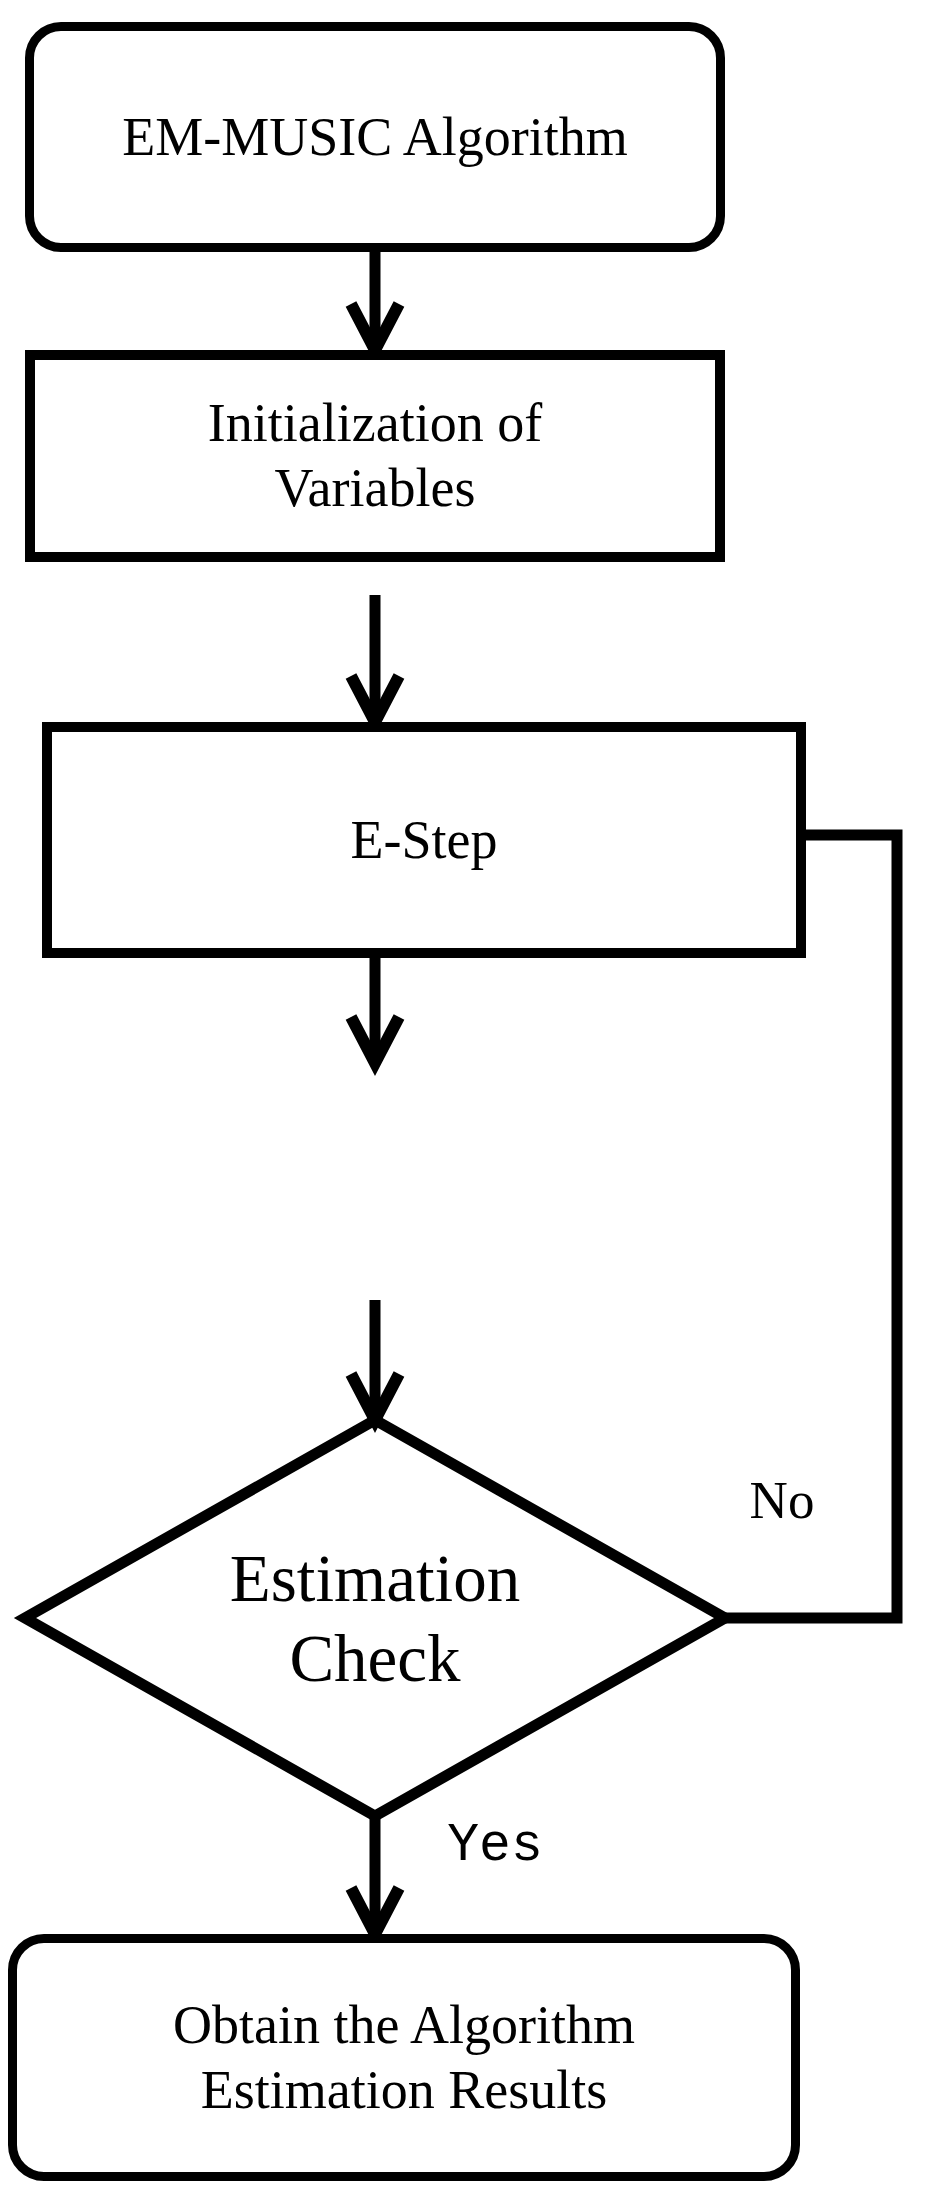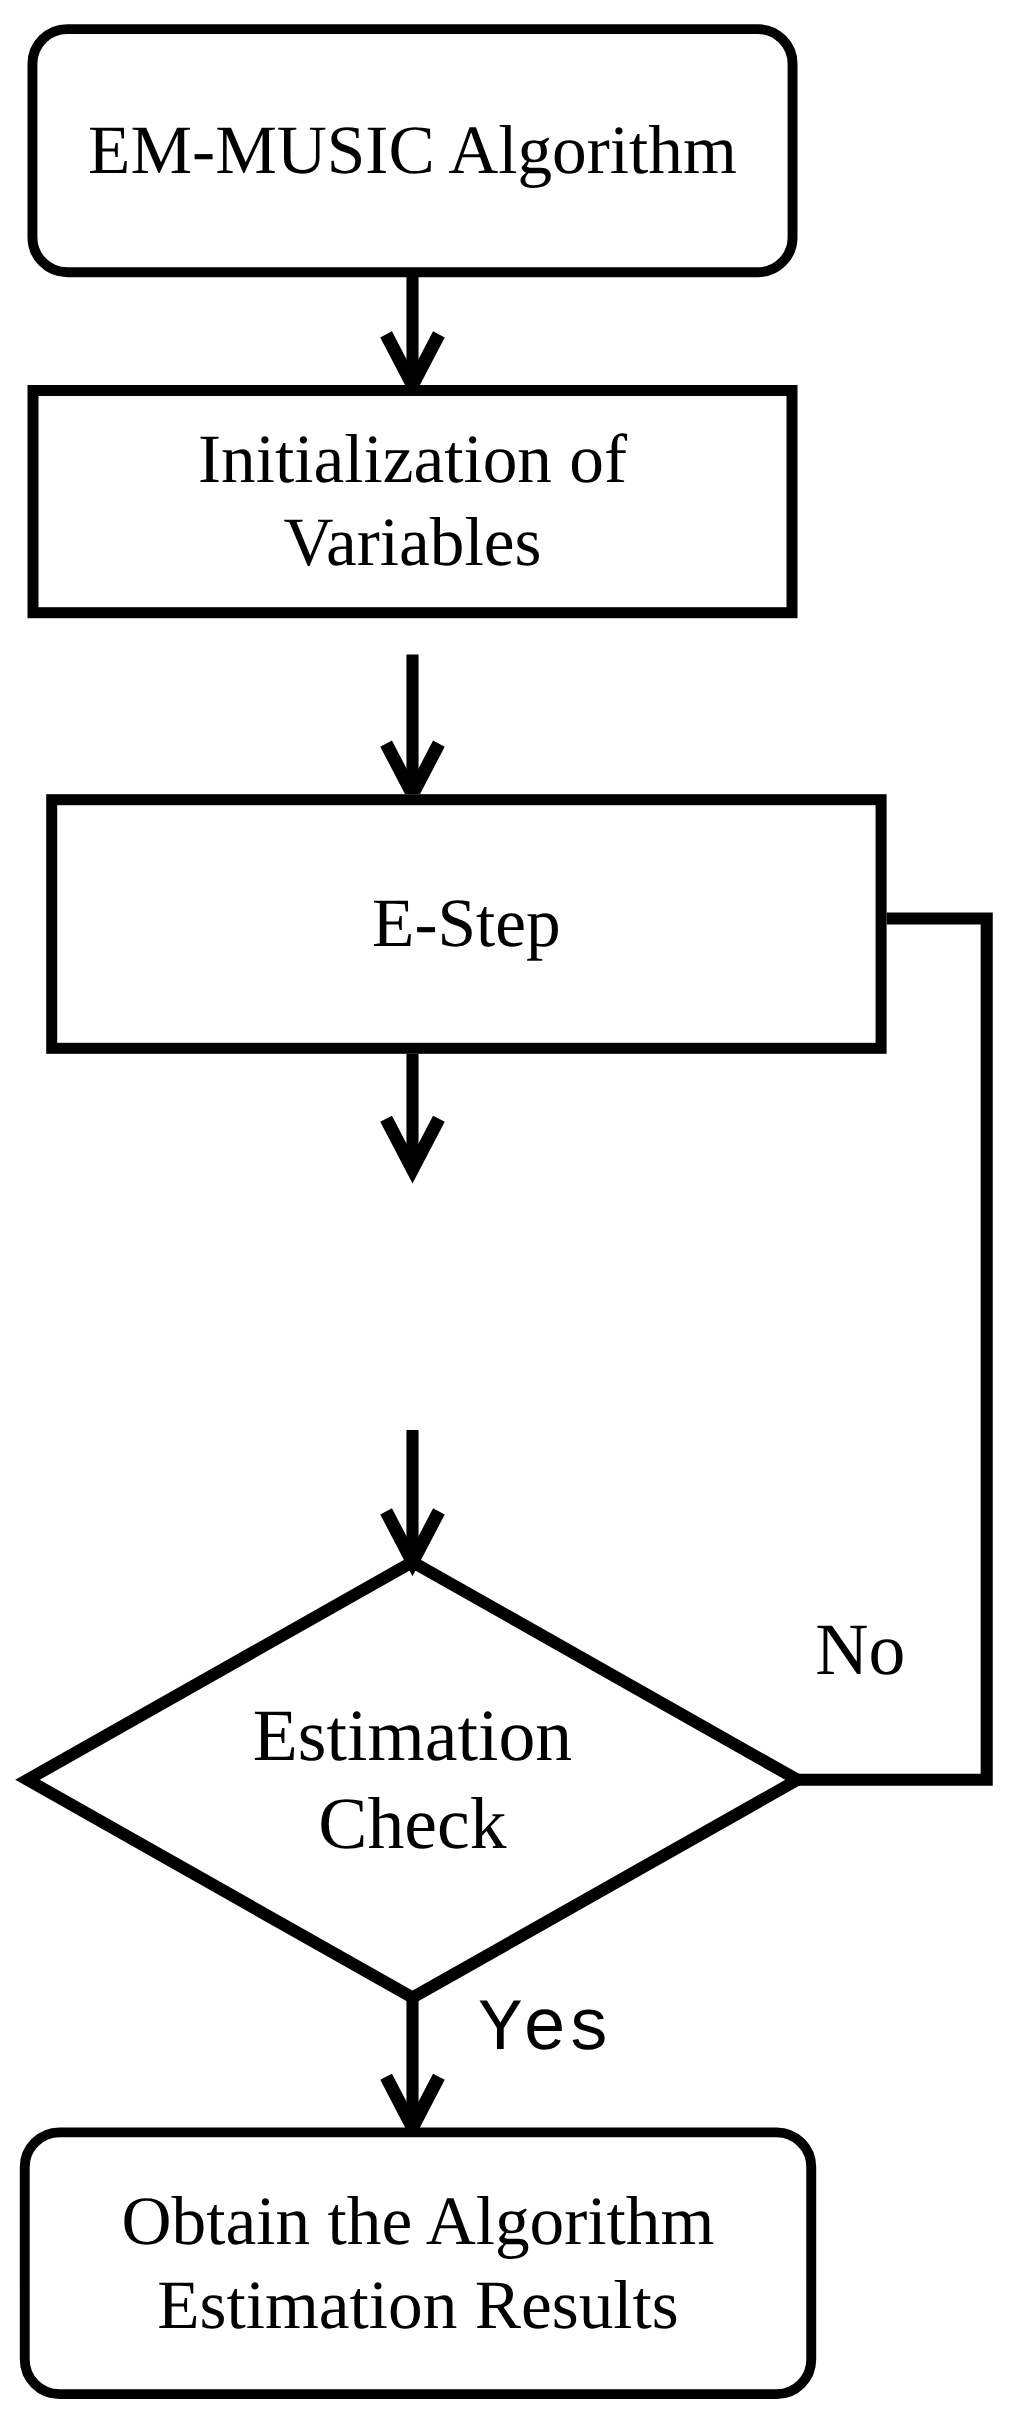--- a/index.html
+++ b/index.html
@@ -23,51 +23,51 @@
   }
   .node {
     position: absolute;
     box-sizing: border-box;
     background: #ffffff;
     border: 10px solid #000000;
     display: flex;
     align-items: center;
     justify-content: center;
     text-align: center;
-    font-size: 63px;
+    font-size: 54px;
     line-height: 1.2;
     white-space: pre-line;
   }
   .node.rounded {
     border-width: 9px;
     border-radius: 36px;
   }
   .node.start { left: 25px; top: 22px;   width: 700px; height: 230px; }
   .node.init  { left: 25px; top: 350px;  width: 700px; height: 212px; }
   .node.estep { left: 42px; top: 722px;  width: 764px; height: 236px; }
   .node.mstep { left: 25px; top: 1063px; width: 700px; height: 242px; }
-  .node.end   { left: 18px; top: 1934px; width: 724px; height: 247px; text-align: center; }
+  .node.end   { left: 8px; top: 1934px; width: 792px; height: 247px; text-align: center; }
   .diamond-label {
     position: absolute;
     left: 75px;
     top: 1520px;
     width: 600px;
     height: 196px;
     display: flex;
     align-items: center;
     justify-content: center;
     text-align: center;
     font-size: 67px;
     line-height: 1.2;
     white-space: pre-line;
   }
   .edge-label {
     position: absolute;
     transform: translate(-50%, -50%);
-    font-size: 67px;
+    font-size: 53px;
     line-height: 1;
     white-space: nowrap;
   }
   .edge-label.no  { left: 782px; top: 1500px; }
   .edge-label.yes { left: 495px; top: 1846px; font-family: Liberation Mono, monospace; }
   svg .stroke {
     stroke: #000000;
     fill: none;
   }
 </style>

